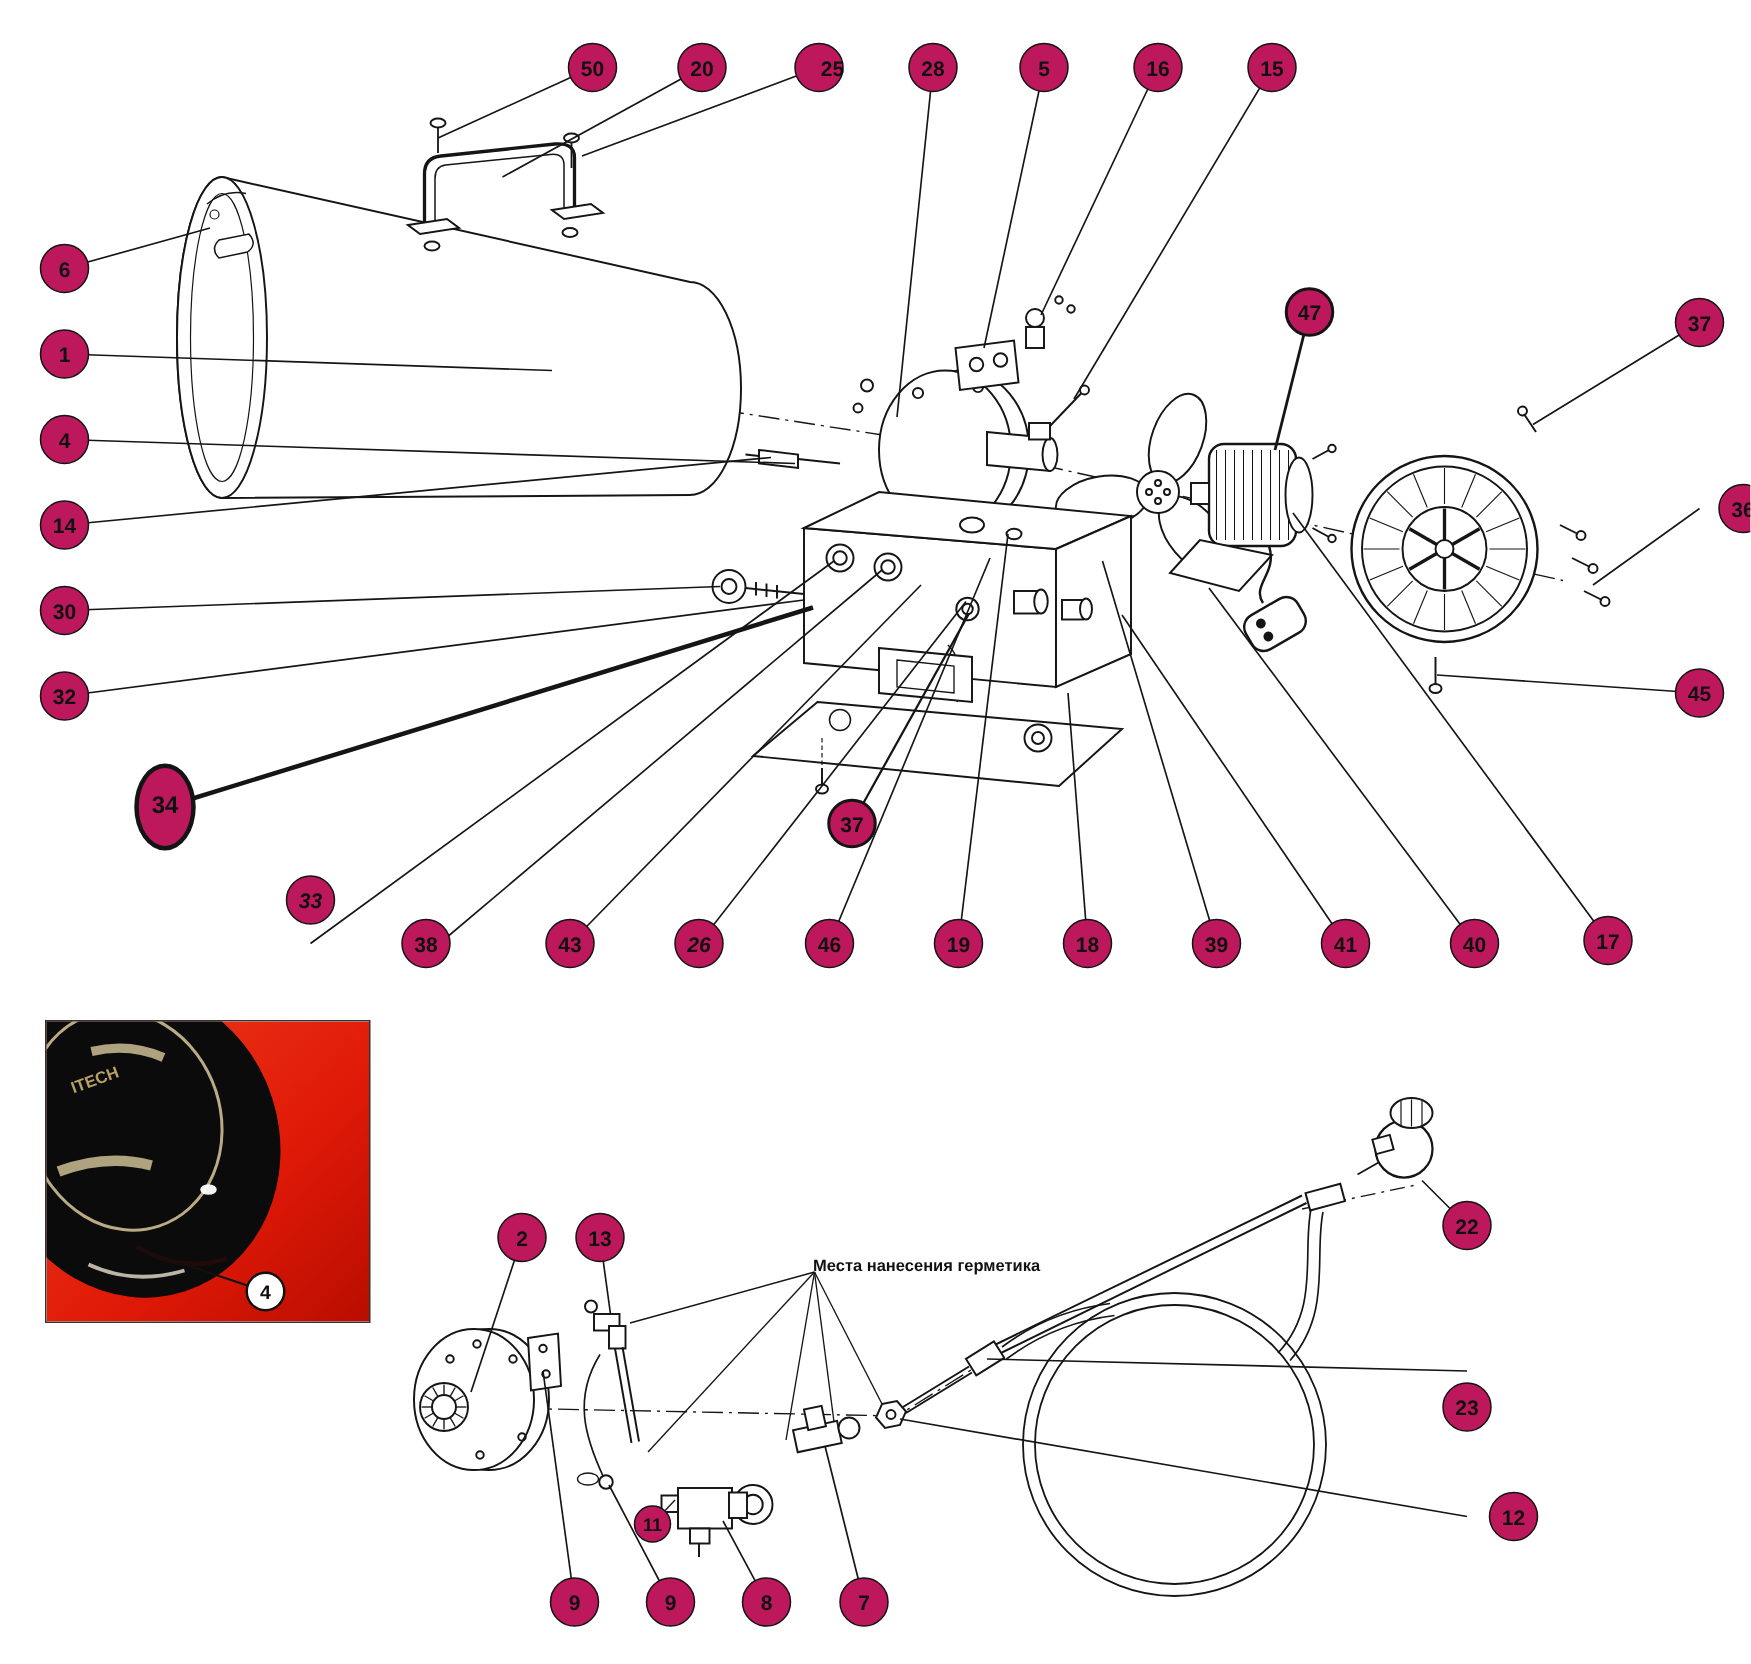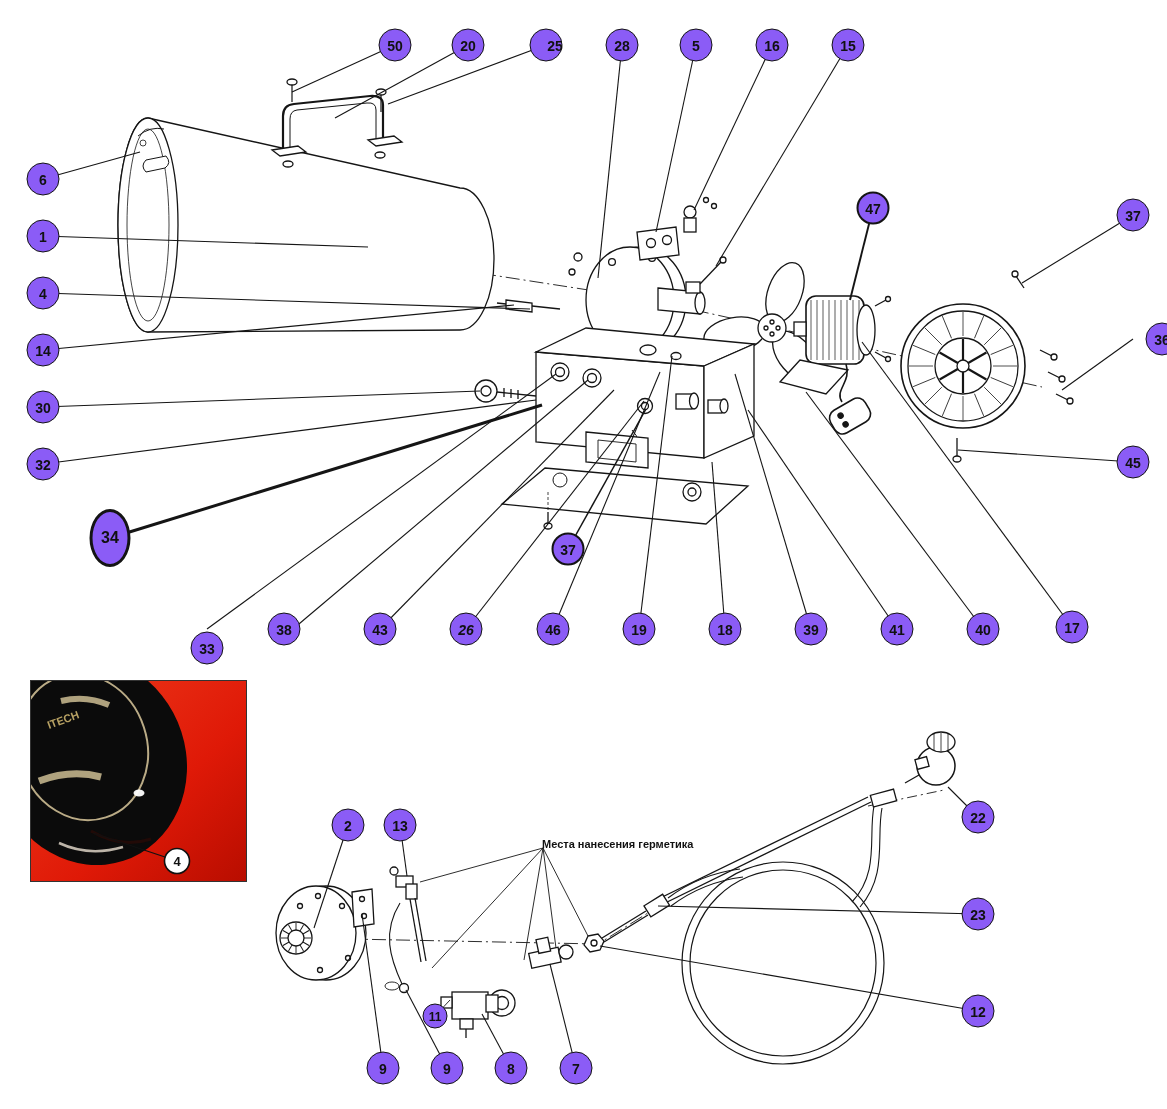--- a/index.html
+++ b/index.html
@@ -3,21 +3,21 @@
 <meta charset="utf-8">
 <style>
   html,body{margin:0;padding:0;background:#fff;}
   .stage{position:relative;width:1167px;height:1109px;background:#fff;overflow:hidden;
          font-family:"Liberation Sans",sans-serif;}
   svg.abs{position:absolute;left:0;top:0;}
   #parts-svg{z-index:1;}
   #lines-svg{z-index:2;}
   #callout-layer{position:absolute;left:0;top:0;width:100%;height:100%;z-index:3;}
   .callout{position:absolute;transform:translate(-50%,-50%);box-sizing:border-box;
-           width:33px;height:33px;border:1.7px solid #141414;border-radius:50%;background:#8b5cf6;
+           width:33px;height:33px;border:1.7px solid #141414;border-radius:50%;background:#be185d;
            display:flex;align-items:center;justify-content:center;
            font-size:14px;font-weight:bold;color:#111;}
   .callout.bold{border-width:2.8px;}
   .callout.bigbold{width:41px;height:58px;border-width:3.2px;font-size:16px;}
   .callout.thin{width:25px;height:25px;border-width:1.1px;font-weight:600;font-size:12px;}
   .inset{position:absolute;left:30px;top:680px;width:215px;height:200px;z-index:4;
          border:1px solid #333;box-sizing:content-box;}
   .sealant-note{position:absolute;left:542px;top:838px;z-index:3;
                 font-size:11px;font-weight:bold;color:#111;white-space:nowrap;}
 </style>
@@ -369,36 +369,36 @@
       <div class="callout" style="left: 1162px; top: 339px; text-align: right;">36</div>
       <div class="callout" style="left: 1133px; top: 462px;">45</div>
       <div class="callout" style="left: 43px; top: 179px;">6</div>
       <div class="callout" style="left: 43px; top: 236px;">1</div>
       <div class="callout" style="left: 43px; top: 293px;">4</div>
       <div class="callout" style="left: 43px; top: 350px;">14</div>
       <div class="callout" style="left: 43px; top: 407px;">30</div>
       <div class="callout" style="left: 43px; top: 464px;">32</div>
       <div class="callout bigbold" style="left: 110px; top: 538px;">34</div>
       <div class="callout bold" style="left: 568px; top: 549px;">37</div>
-      <div class="callout" style="left: 207px; top: 648px;">33</div>
+      <div class="callout" style="left: 207px; top: 600px; font-style: italic;">33</div>
       <div class="callout" style="left: 284px; top: 629px;">38</div>
       <div class="callout" style="left: 380px; top: 629px;">43</div>
       <div class="callout" style="left: 466px; top: 629px; font-style: italic;">26</div>
       <div class="callout" style="left: 553px; top: 629px;">46</div>
       <div class="callout" style="left: 639px; top: 629px;">19</div>
       <div class="callout" style="left: 725px; top: 629px;">18</div>
       <div class="callout" style="left: 811px; top: 629px;">39</div>
       <div class="callout" style="left: 897px; top: 629px;">41</div>
       <div class="callout" style="left: 983px; top: 629px;">40</div>
       <div class="callout" style="left: 1072px; top: 627px;">17</div>
       <div class="callout" style="left: 348px; top: 825px;">2</div>
       <div class="callout" style="left: 400px; top: 825px;">13</div>
       <div class="callout" style="left: 978px; top: 817px;">22</div>
-      <div class="callout" style="left: 978px; top: 914px;">23</div>
-      <div class="callout" style="left: 978px; top: 1011px;">12</div>
+      <div class="callout" style="left: 978px; top: 938px;">23</div>
+      <div class="callout" style="left: 1009px; top: 1011px;">12</div>
       <div class="callout" style="left: 383px; top: 1068px;">9</div>
       <div class="callout" style="left: 447px; top: 1068px;">9</div>
       <div class="callout" style="left: 511px; top: 1068px;">8</div>
       <div class="callout" style="left: 576px; top: 1068px;">7</div>
       <div class="callout thin" style="left: 435px; top: 1016px;">11</div>
     </div>
 
   <div class="sealant-note">Места нанесения герметика</div>
 
   <div class="inset">

